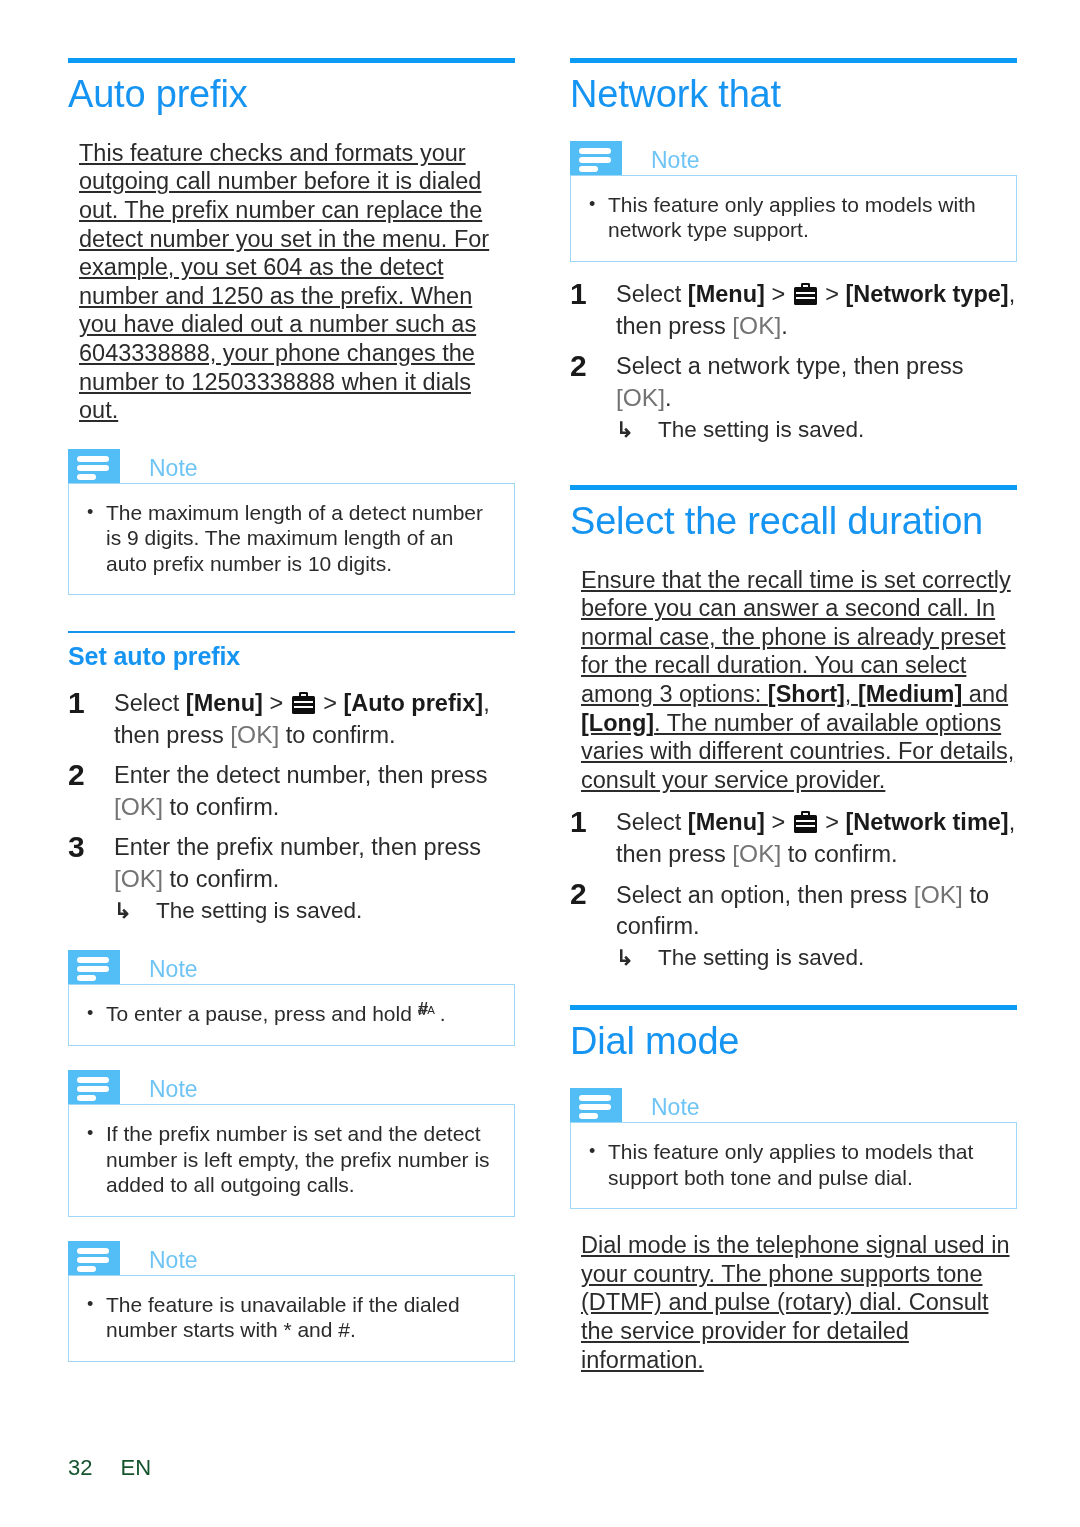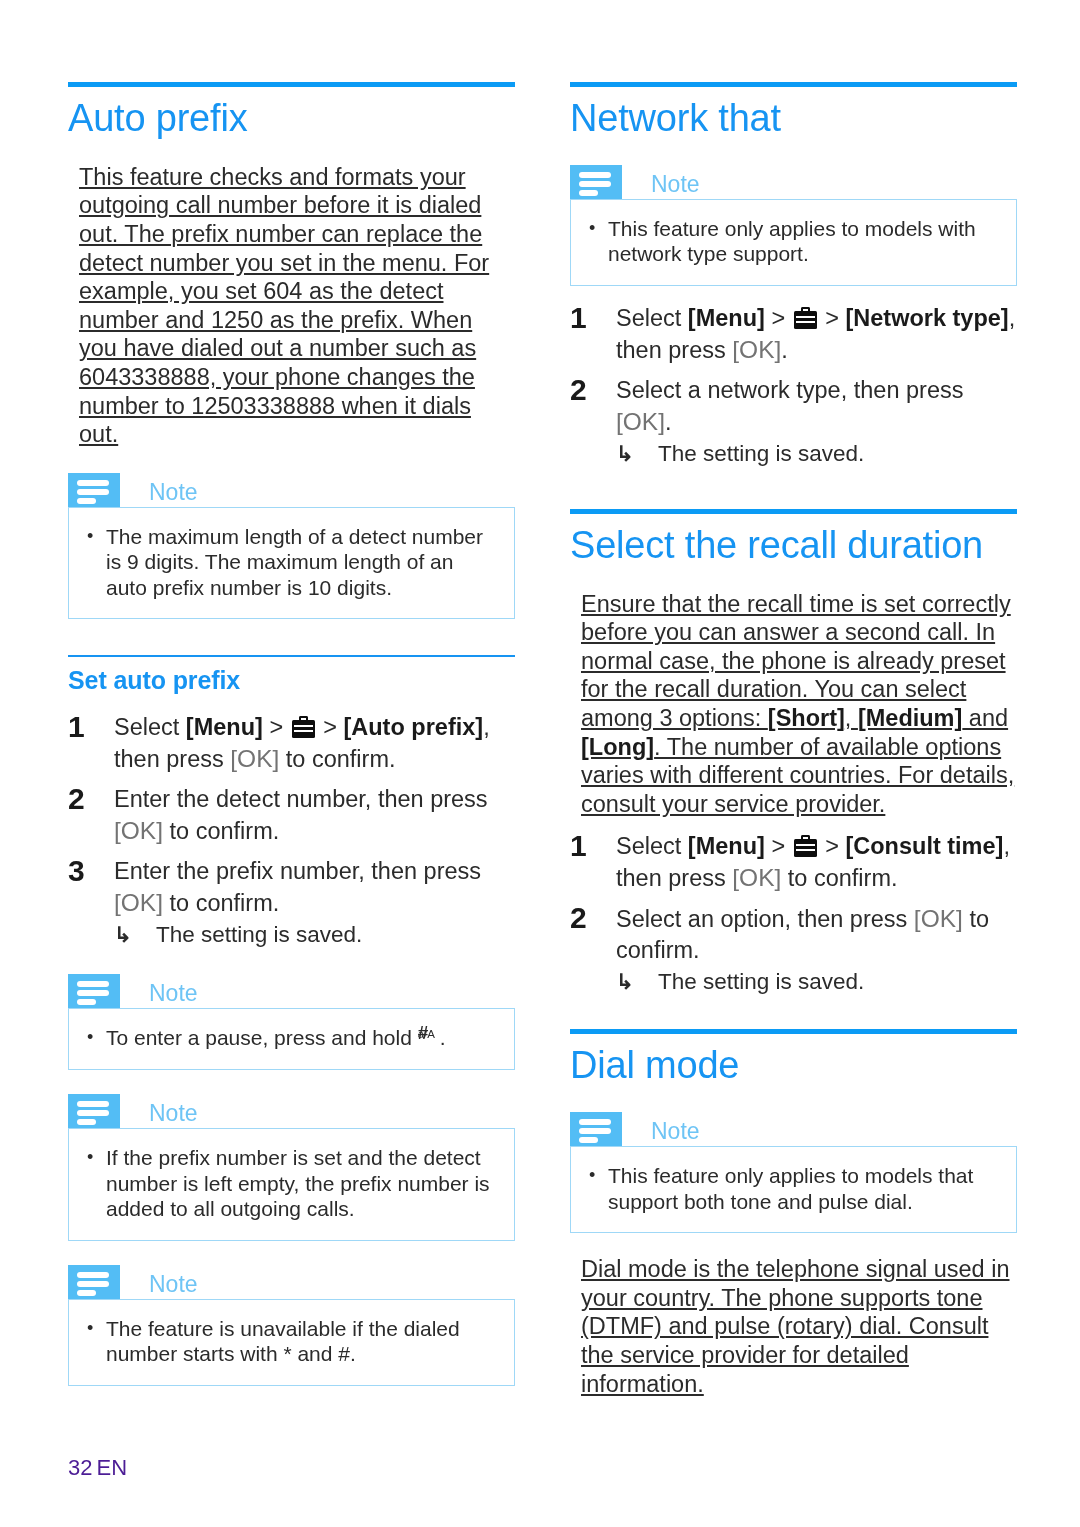--- a/index.html
+++ b/index.html
@@ -15,21 +15,21 @@
     position: relative;
     overflow: hidden;
   }
 
   .page {
     position: absolute;
     left: 0; top: 0;
     width: 1080px;
     height: 1527px;
     box-sizing: border-box;
-    padding: 82px 56px 0 68px;
+    padding: 58px 56px 0 68px;
   }
 
   .columns {
     display: flex;
     gap: 55px;
     align-items: flex-start;
   }
   .col {
     width: 447px;
     flex: 0 0 447px;
@@ -226,23 +226,23 @@
     line-height: 12px;
     font-weight: 400;
   }
 
   
   .footer {
     position: absolute;
     left: 68px;
     bottom: 46px;
     font-size: 22px;
-    color: #4c1d95;
-    display: flex;
-    gap: 4px;
+    color: #14532d;
+    display: flex;
+    gap: 28px;
   }
   .footer .pg { font-weight: 400; }
   .footer .lang { font-weight: 400; }
 </style>
 </head>
 <body>
 
 <div class="page">
   <div class="columns">
 
@@ -391,21 +391,21 @@
       <div class="h1-block" style="margin-top:40px">
         <div class="h1-rule"></div>
         <h1 class="h1">Select the recall duration</h1>
       </div>
 
       <p class="para">Ensure that the recall time is set correctly before you can answer a second call. In normal case, the phone is already preset for the recall duration. You can select among 3 options: <b class="ui">[Short]</b>, <b class="ui">[Medium]</b> and <b class="ui">[Long]</b>. The number of available options varies with different countries. For details, consult your service provider.</p>
 
       <div class="steps" style="margin-top:10px">
           <div class="step">
             <div class="num">1</div>
-            <div class="body">Select <b class="ui">[Menu]</b> &gt; <span class="briefcase"><span class="handle"></span><span class="case"></span></span> &gt; <b class="ui">[Consult time]</b>, then press <span class="ok">[OK]</span> to confirm.</div>
+            <div class="body">Select <b class="ui">[Menu]</b> &gt; <span class="briefcase"><span class="handle"></span><span class="case"></span></span> &gt; <b class="ui">[Network time]</b>, then press <span class="ok">[OK]</span> to confirm.</div>
           </div>
           <div class="step">
             <div class="num">2</div>
             <div class="body">Select an option, then press <span class="ok">[OK]</span> to confirm.</div>
           </div>
           <div class="substep">
             <span class="arrow">↳</span>
             <span>The setting is saved.</span>
           </div>
         </div>

